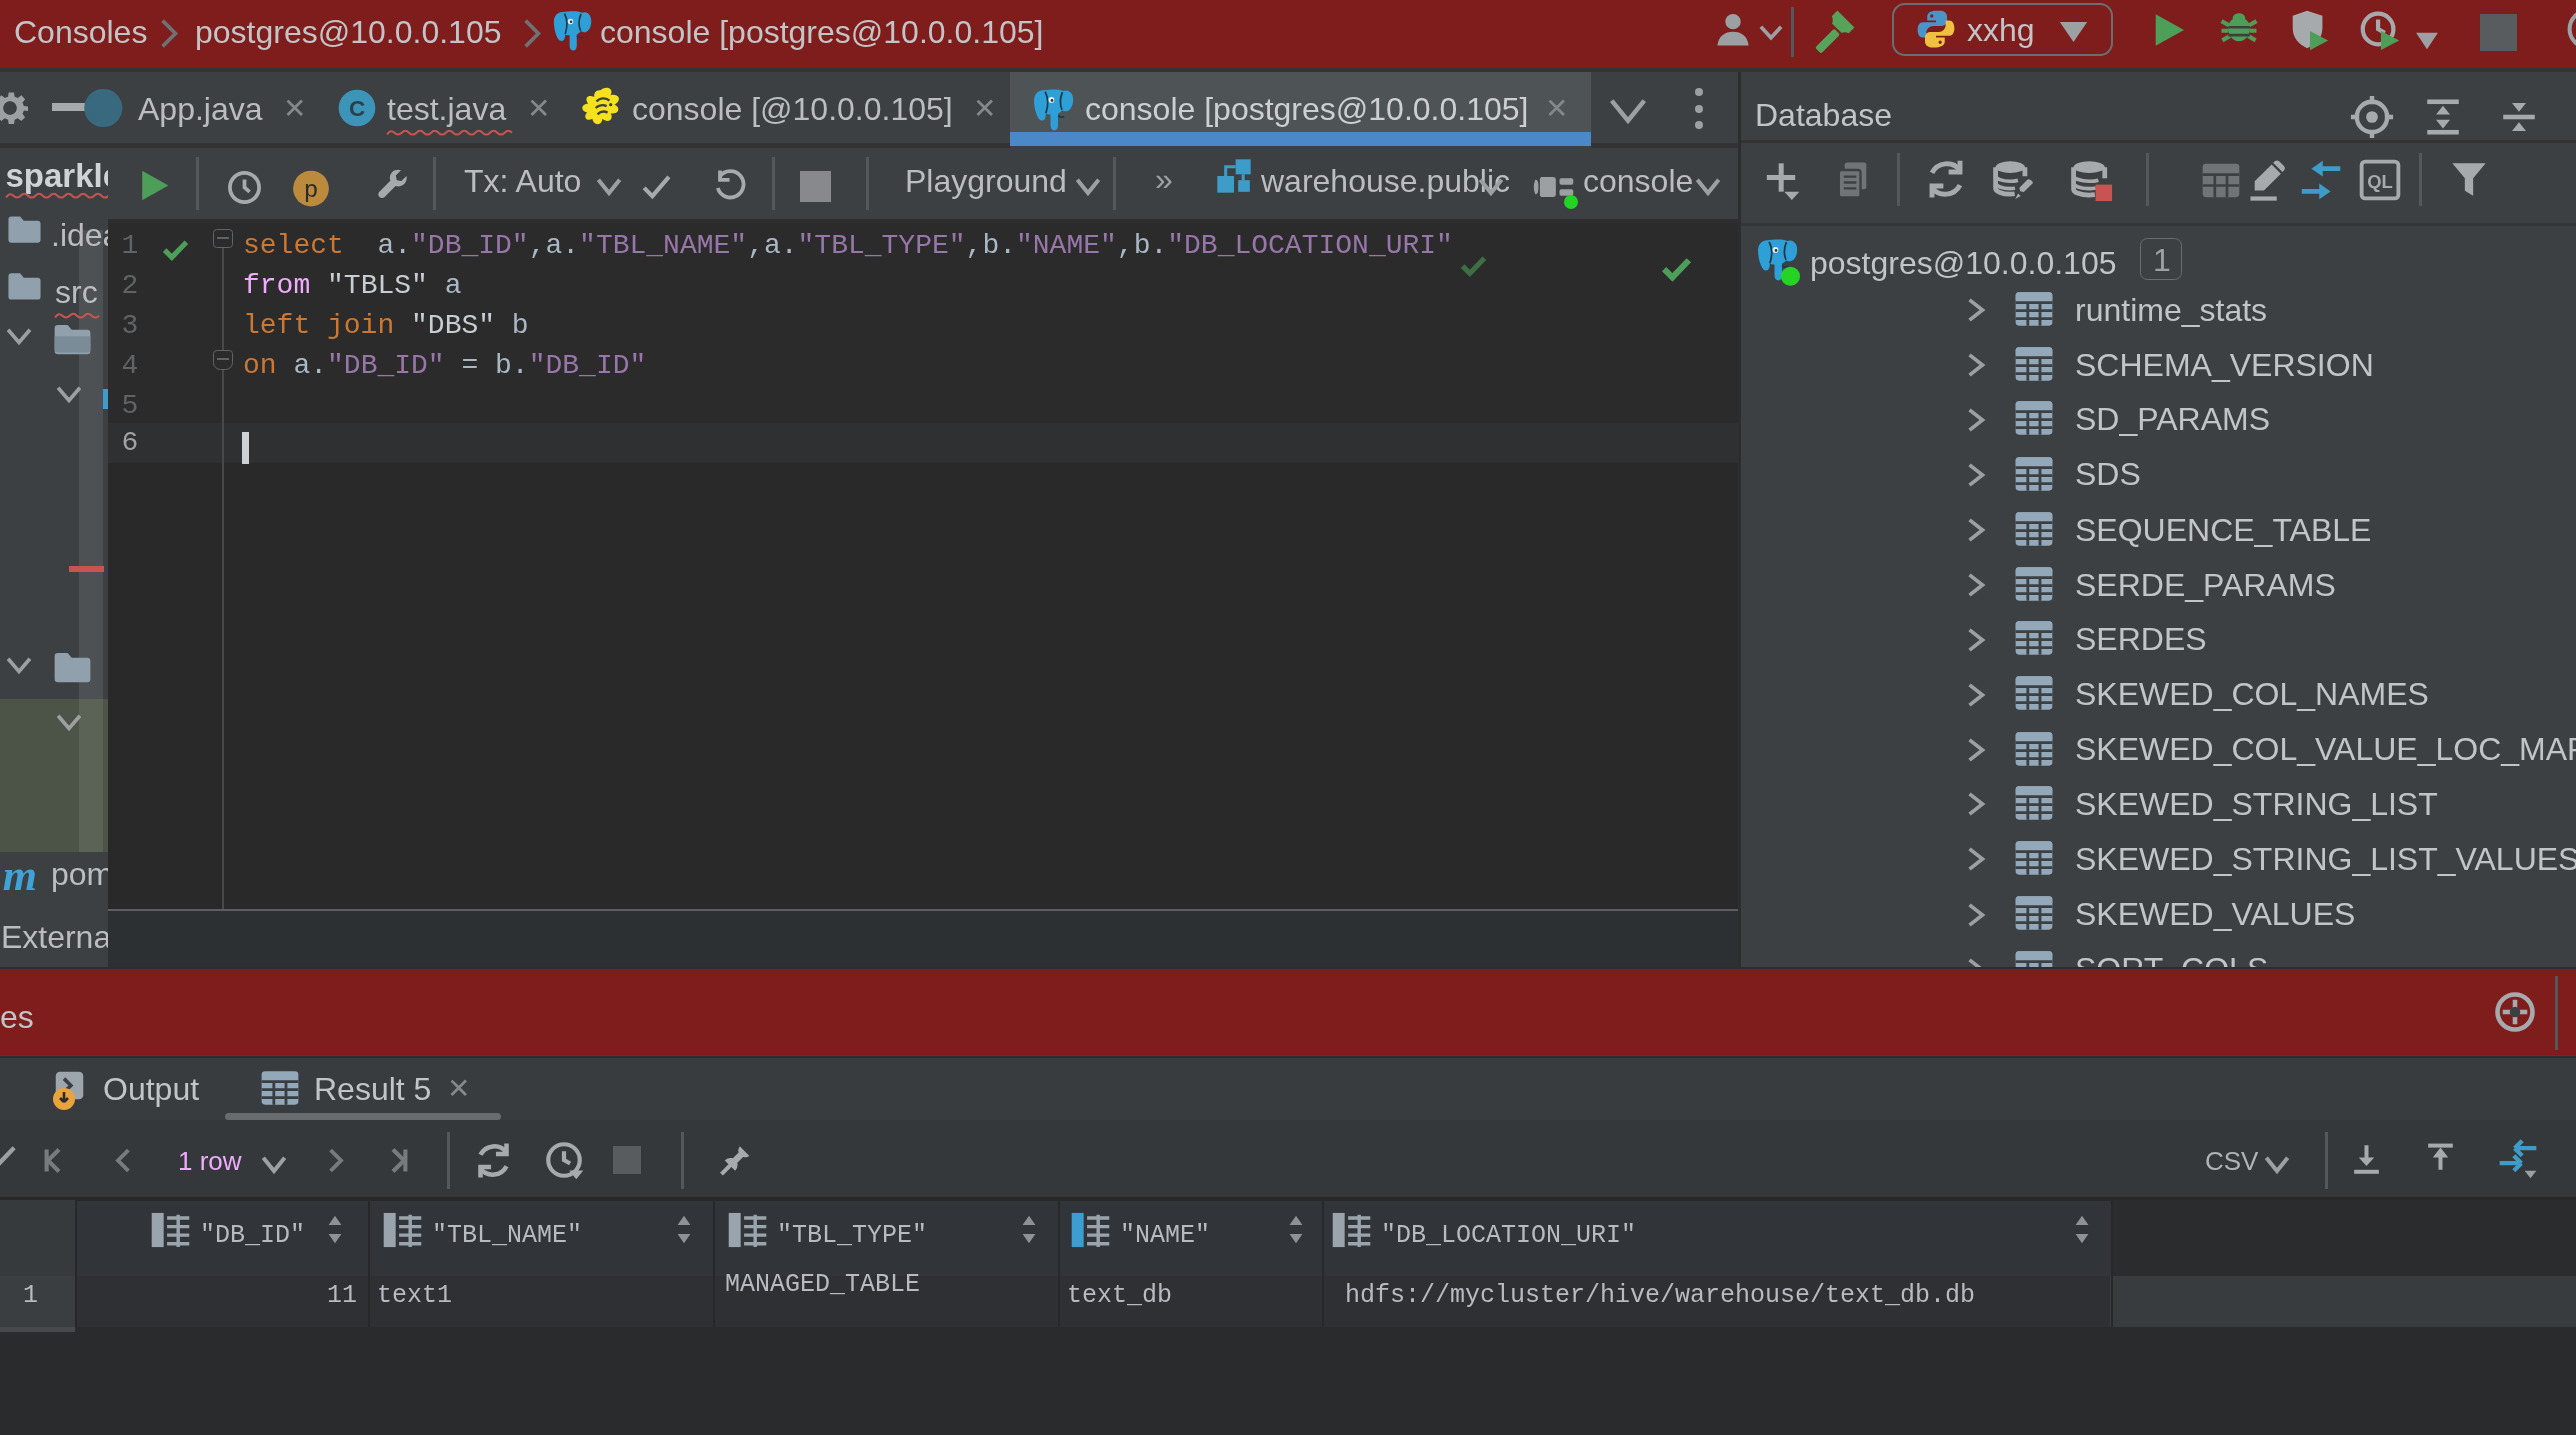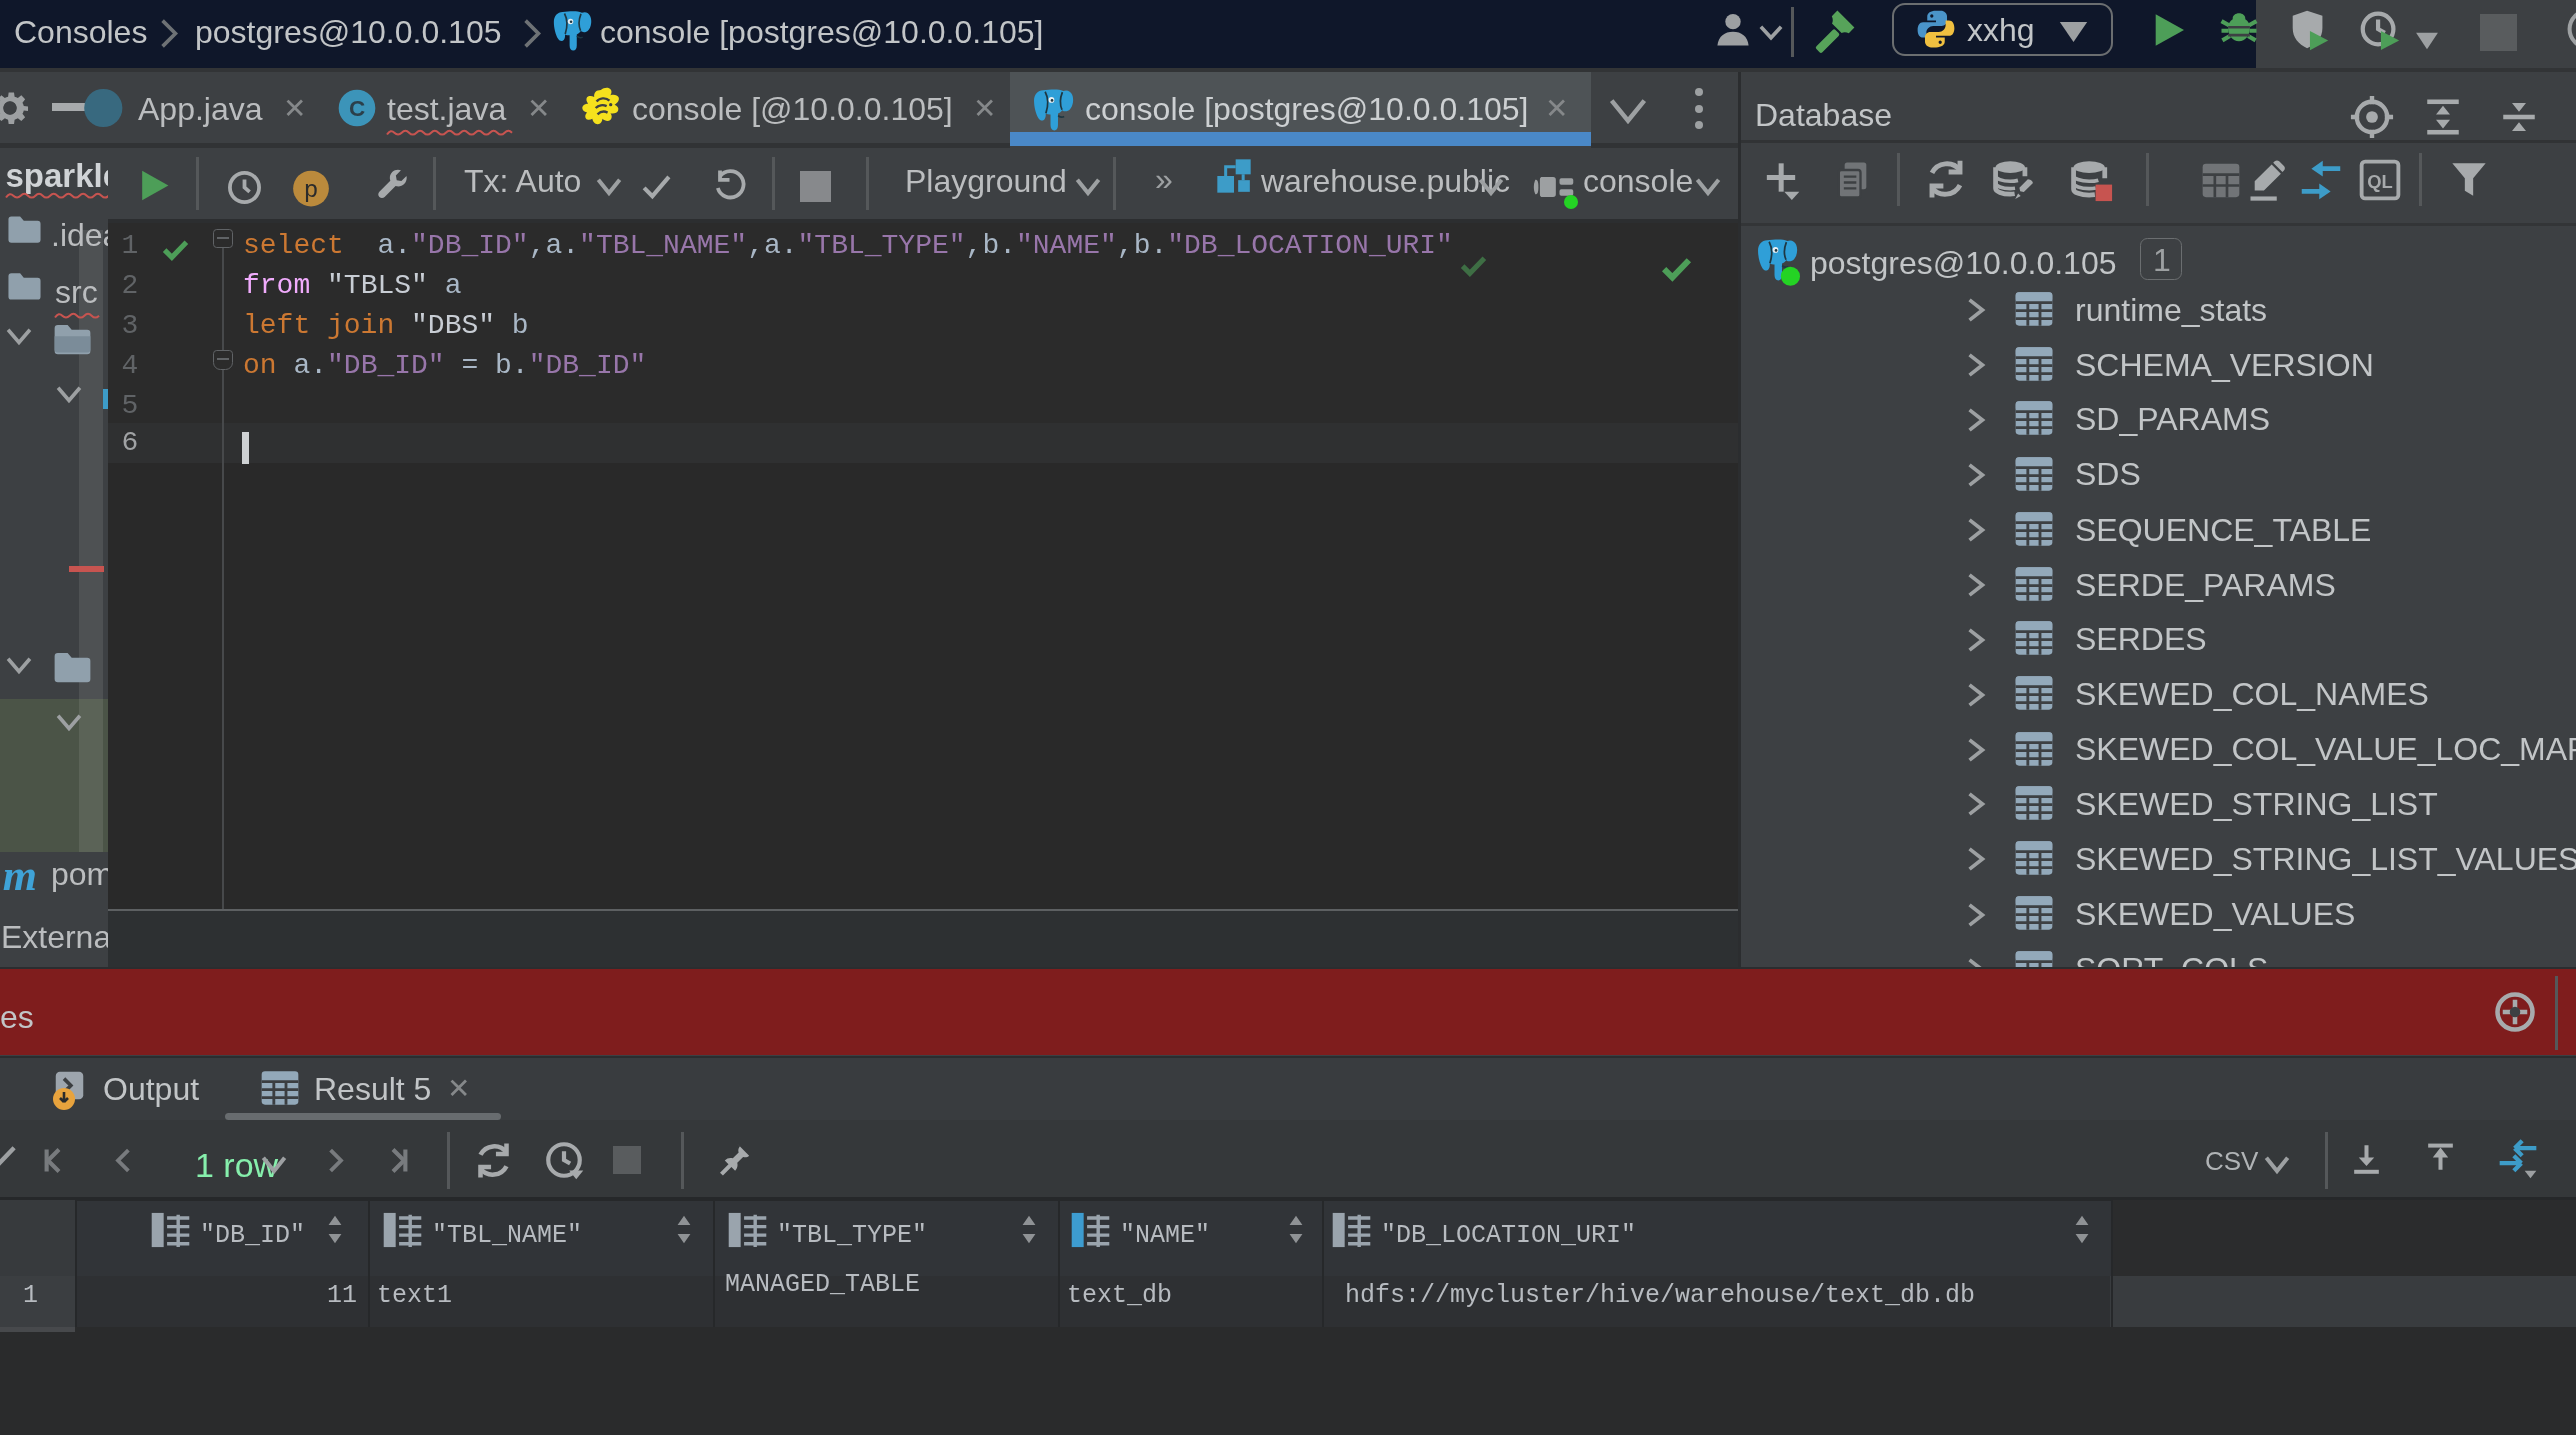--- a/index.html
+++ b/index.html
@@ -10,21 +10,21 @@
   .mono{font-family:"Liberation Mono",monospace;font-size:28px;white-space:pre;}
   .gmono{font-family:"Liberation Mono",monospace;font-size:25px;white-space:pre;color:#b7bbc0;}
   .sep{position:absolute;width:2.8px;background:#55585a;}
   .x{color:#85888a;font-size:28px;}
   svg{position:absolute;overflow:visible;}
 </style>
 </head>
 <body>
 <div id="app">
 
-  <div id="topbar" class="abs" style="left:0;top:0;width:2256px;height:68px;background:#0f172a;">
+  <div id="topbar" class="abs" style="left:0;top:0;width:2576px;height:68px;background:#7f1d1d;">
     <span class="abs ui" style="left:14px;top:14px;color:#c2c5c7;">Consoles</span>
     <svg class="abs" style="left:158px;top:16.6px;" width="22" height="33" viewBox="0 0 24 36">
         <path d="M5 4 L19 18 L5 32" stroke="#6e7275" stroke-width="4" fill="none"></path>
       </svg>
     <span class="abs ui" style="left:195px;top:14px;color:#c2c5c7;">postgres@10.0.0.105</span>
     <svg class="abs" style="left:521px;top:16.6px;" width="22" height="33" viewBox="0 0 24 36">
         <path d="M5 4 L19 18 L5 32" stroke="#6e7275" stroke-width="4" fill="none"></path>
       </svg>
     <svg class="abs" style="left:550px;top:8.3px;" width="44" height="44" viewBox="0 0 24 24">
         <path fill="#2f9fd8" d="M6.9 2.2 C4 2.2 2.1 4.5 2.1 7.6 C2.1 10.8 3 14.6 4.4 16.8 C5.3 18.2 6.8 18.4 7.6 17.3 C8.1 16.6 8.3 15.6 8.2 14.4 C9 14.8 9.9 15 10.7 14.9 L10.7 20.4 C10.7 22.2 11.5 23.2 12.7 23.2 C13.9 23.2 14.6 22.2 14.6 20.4 L14.6 14.4 C15.5 14 16.3 13.4 16.8 12.6 C18 13.6 19.7 13.4 20.9 12.1 C22.5 10.4 23 7 22 4.6 C21.2 2.6 19.3 1.8 17.4 2.6 C16 2 14.4 1.8 12.8 1.8 C10.6 1.8 8.6 2 6.9 2.2 Z"></path>
@@ -505,21 +505,21 @@
     <div class="abs" style="left:225px;top:55px;width:276px;height:7.4px;background:#686c6f;border-radius:3.7px;"></div>
 
     <div class="abs" style="left:0;top:62px;width:2576px;height:80px;background:#35383a;"></div>
     <svg class="abs" style="left:37px;top:85px;" width="33" height="35" viewBox="0 0 24 24">
         <path d="M16 4 L8 12 L16 20" stroke="#787b7e" stroke-width="3" fill="none"></path>
         <rect x="5.5" y="4" width="3" height="16" fill="#787b7e"></rect>
       </svg>
     <svg class="abs" style="left:109px;top:85px;" width="31" height="35" viewBox="0 0 24 24">
         <path d="M15 4 L7 12 L15 20" stroke="#787b7e" stroke-width="3" fill="none"></path>
       </svg>
-    <span class="abs ui" style="left:195px;top:88px;color:#86efac;font-size:34px;">1 row</span>
+    <span class="abs ui" style="left:178px;top:88px;color:#f0abfc;font-size:26px;">1 row</span>
     <svg class="abs" style="left:260px;top:97px;" width="28" height="20" viewBox="0 0 40 30">
         <path d="M4 4 L20 24 L36 4" stroke="#9da0a2" stroke-width="6" fill="none"></path>
       </svg>
     <svg class="abs" style="left:319px;top:85px;" width="31" height="35" viewBox="0 0 24 24">
         <path d="M9 4 L17 12 L9 20" stroke="#787b7e" stroke-width="3" fill="none"></path>
       </svg>
     <svg class="abs" style="left:382px;top:85px;" width="33" height="35" viewBox="0 0 24 24">
         <path d="M8 4 L16 12 L8 20" stroke="#787b7e" stroke-width="3" fill="none"></path>
         <rect x="15.5" y="4" width="3" height="16" fill="#787b7e"></rect>
       </svg>

